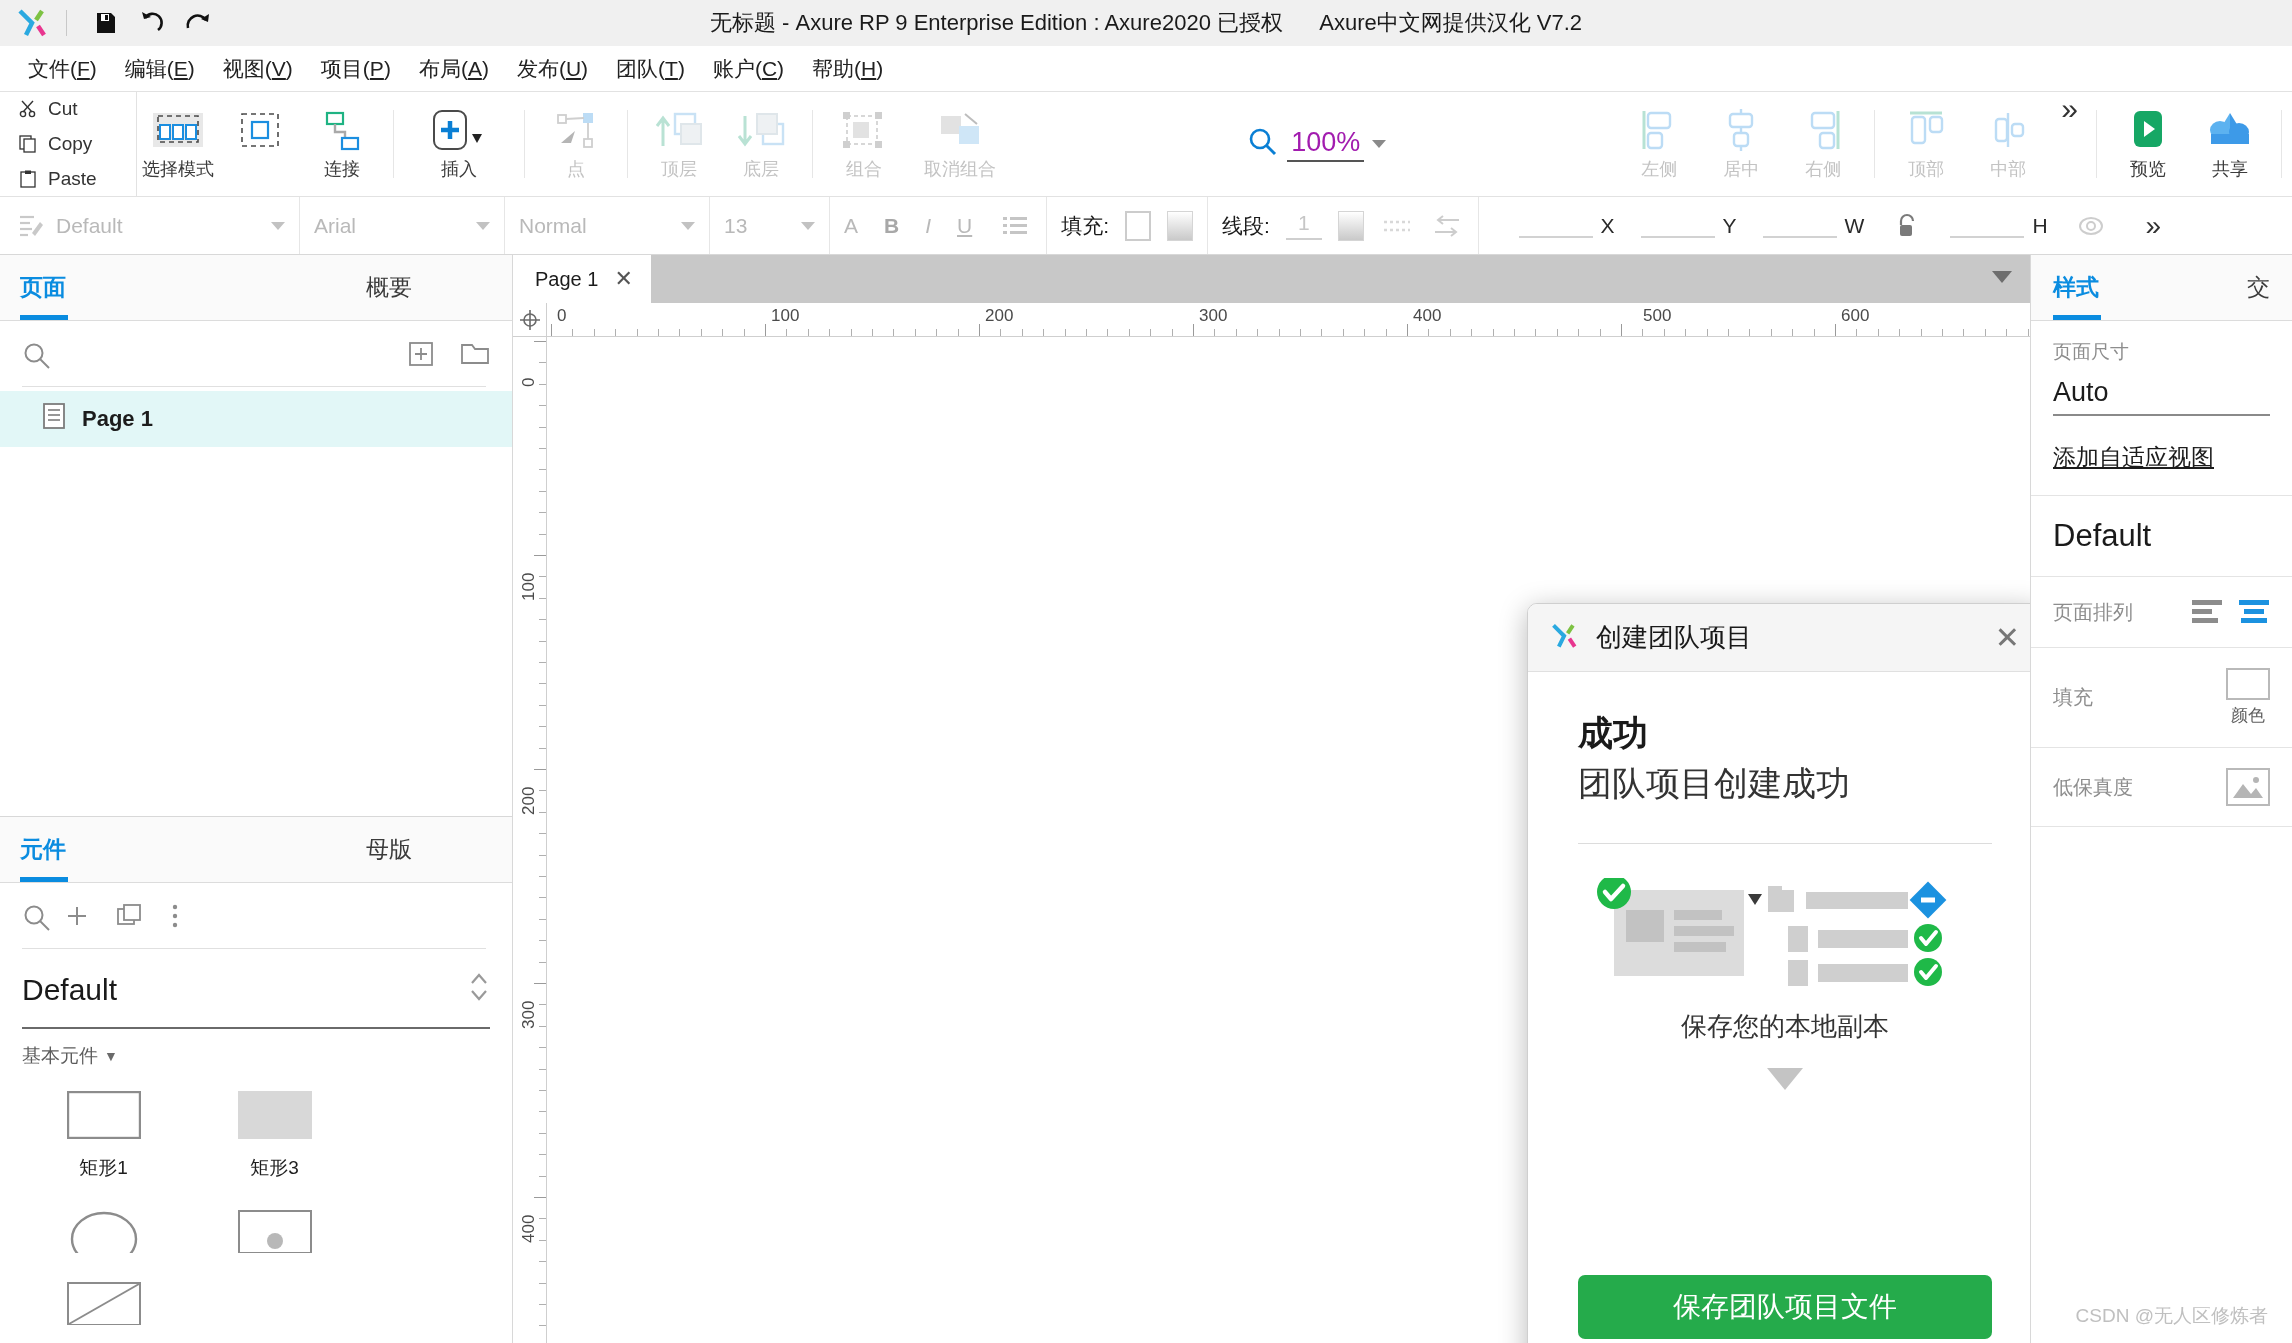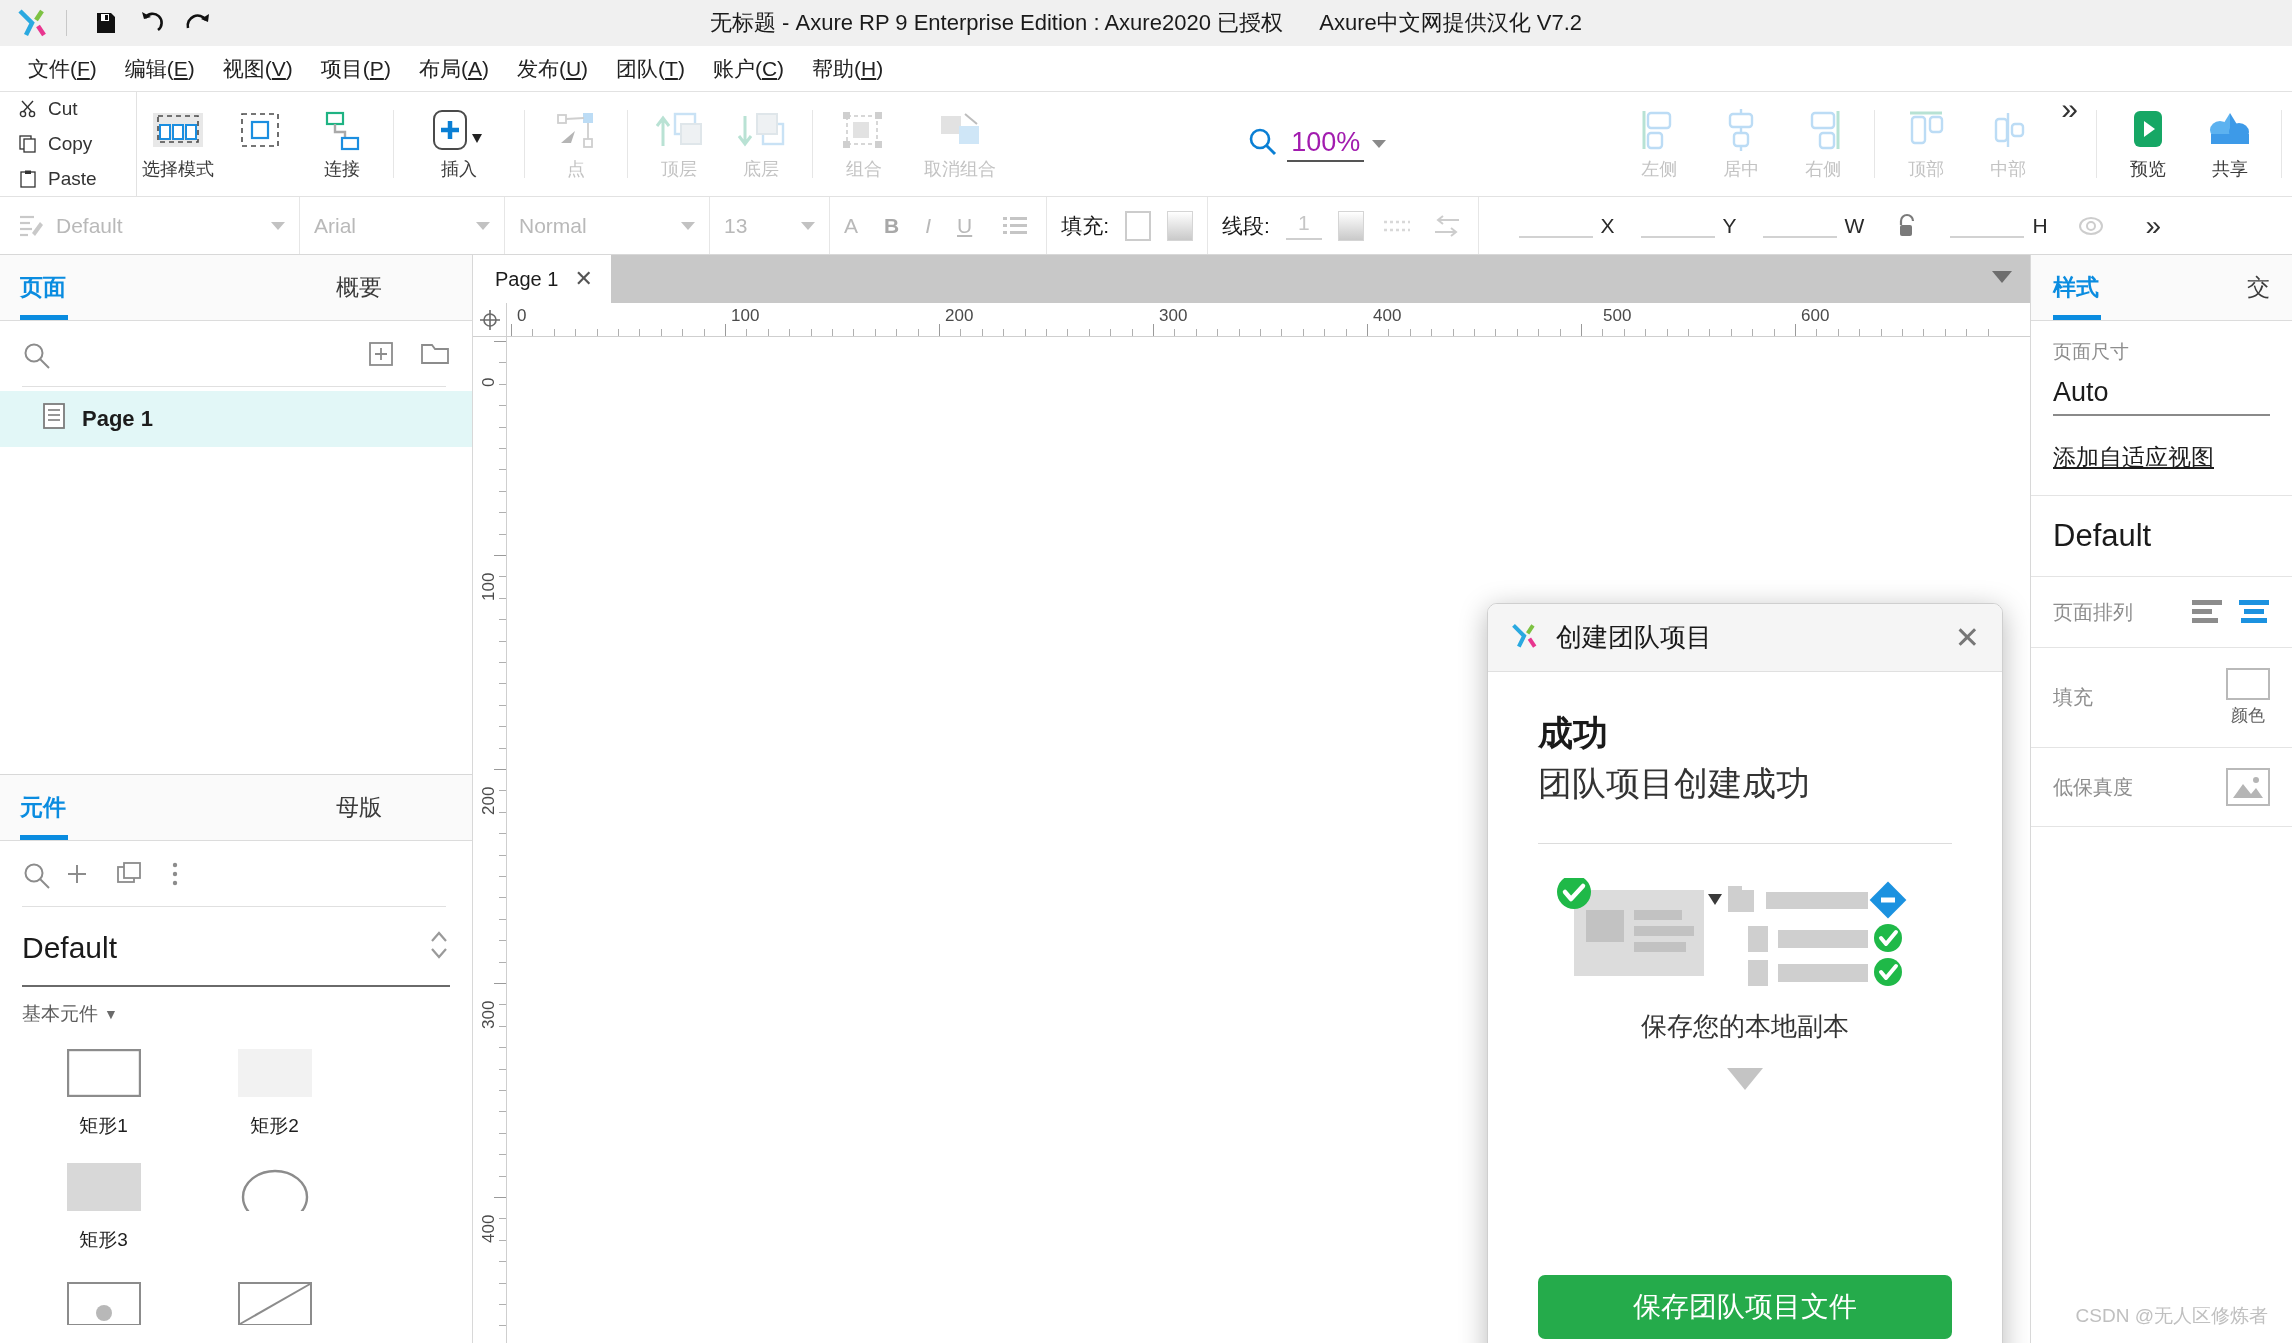--- a/index.html
+++ b/index.html
@@ -81,21 +81,21 @@
   .swatch-g { width: 26px; height: 30px; background: linear-gradient(to bottom,#fff,#c9c9c9); border:1px solid #d5d5d5; }
   .num-underline { border-bottom: 2px solid #cfcfcf; padding: 0 12px 3px 12px; color: #c6c6c6; font-size: 21px; }
   .xy-field { display: flex; align-items: flex-end; gap: 8px; }
   .xy-line { width: 74px; border-bottom: 2px solid #d2d2d2; height: 22px; }
   .xy-lbl { font-size: 21px; color: #2a2a2a; }
 
   
   .body { flex: 1 1 auto; display: flex; min-height: 0; }
 
   
-  .leftpanel { width: 473px; display: flex; flex-direction: column; border-right: 1px solid #d8d8d8; background: #fff; }
+  .leftpanel { width: 513px; display: flex; flex-direction: column; border-right: 1px solid #d8d8d8; background: #fff; }
   .tabrow { height: 66px; display: flex; background: #fafafa; border-bottom: 1px solid #dcdcdc; }
   .tab {
     flex: 1; display: flex; align-items: center; justify-content: center;
     font-size: 23px; color: #3b3b3b; cursor: pointer; position: relative;
   }
   .tab.first { justify-content: flex-start; padding-left: 20px; }
   .tab.active { color: #0a8ce0; font-weight: bold; }
   .tab.active::after {
     content: ""; position: absolute; left: 20px; bottom: 0; width: 48px; height: 5px; background: #0a8ce0;
   }
@@ -707,28 +707,20 @@
         <span style="font-size:14px;color:#6a6a6a">▼</span>
       </div>
       <div class="lib-grid">
         <div class="lib-cell">
           <span class="lib-thumb">
             <svg width="74" height="48" viewBox="0 0 74 48">
                 <rect x="1" y="1" width="72" height="46" stroke="#8c8c8c" stroke-width="2.4" fill="#fff"></rect>
               </svg>
           </span>
           <span class="lib-name">矩形1</span>
-        </div>
-        <div class="lib-cell">
-          <span class="lib-thumb">
-            <svg width="74" height="48" viewBox="0 0 74 48">
-                <rect x="0" y="0" width="74" height="48" fill="#f2f2f2"></rect>
-              </svg>
-          </span>
-          <span class="lib-name">矩形2</span>
         </div>
         <div class="lib-cell">
           <span class="lib-thumb">
             <svg width="74" height="48" viewBox="0 0 74 48">
                 <rect x="0" y="0" width="74" height="48" fill="#d8d8d8"></rect>
               </svg>
           </span>
           <span class="lib-name">矩形3</span>
         </div>
         <div class="lib-cell">

